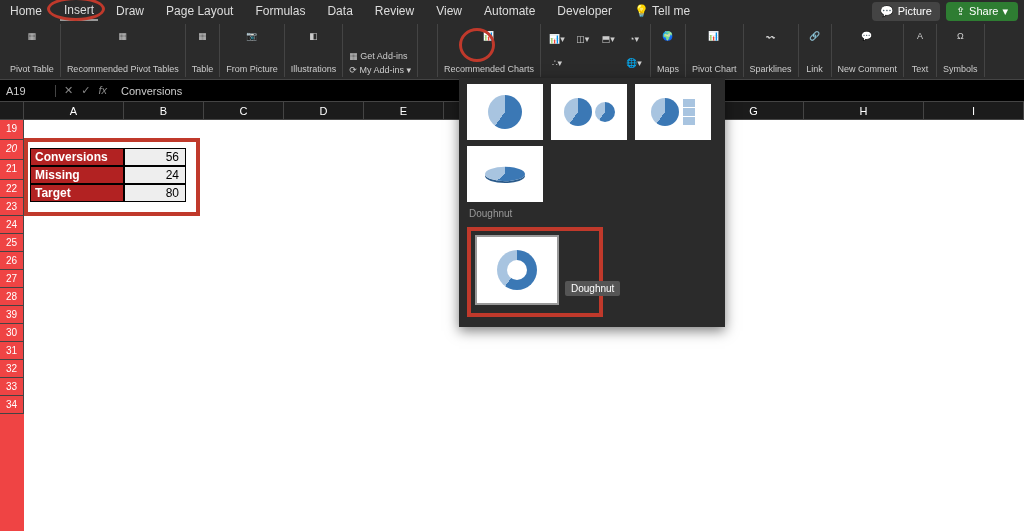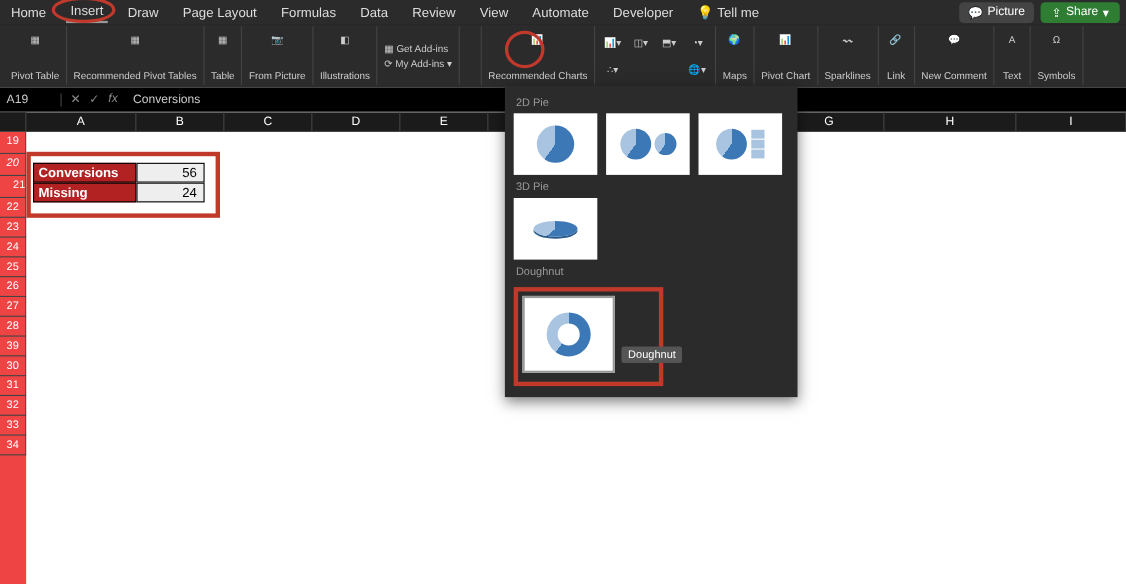--- a/index.html
+++ b/index.html
@@ -87,21 +87,21 @@
   </div>
   <div class="ribbon-group">
     <div class="ribbon-icon">📷</div>
     <div class="ribbon-label">From
 Picture</div>
   </div>
   <div class="ribbon-group">
     <div class="ribbon-icon">◧</div>
     <div class="ribbon-label">Illustrations</div>
   </div>
-  <div class="ribbon-group" style="flex-direction:column;align-items:flex-start;justify-content:center;gap:4px;">
+  <div class="ribbon-group" style="flex-direction:column;align-items:flex-start;justify-content:flex-end;gap:4px;">
     <div>▦ <span>Get Add-ins</span></div>
     <div>⟳ <span>My Add-ins</span> ▾</div>
   </div>
   <div class="ribbon-group" style="width:20px"></div>
   <div class="ribbon-group">
     <div class="ribbon-icon">📊</div>
     <div class="ribbon-label">Recommended
 Charts</div>
   </div>
   <div class="ribbon-group" style="flex-direction:row; flex-wrap:wrap; width:110px; gap:4px; align-content:center;">
@@ -165,21 +165,21 @@
     <div class="col-h" style="flex-basis:80px">E</div>
     <div class="col-h" style="flex-basis:260px">F</div>
     <div class="col-h" style="flex-basis:100px">G</div>
     <div class="col-h" style="flex-basis:120px">H</div>
     <div class="col-h" style="flex-basis:100px">I</div>
   </div>
   <div class="grid-body">
     <div class="row-headers" id="row-headers">
         <div class="row-h" style="height: 20px;">19</div>
         <div class="row-h" style="height: 20px; font-style: italic;">20</div>
-        <div class="row-h" style="height: 20px; text-align: right;">21</div>
+        <div class="row-h" style="height: 20px;">21</div>
         <div class="row-h">22</div>
         <div class="row-h">23</div>
         <div class="row-h">24</div>
         <div class="row-h">25</div>
         <div class="row-h">26</div>
         <div class="row-h">27</div>
         <div class="row-h">28</div>
         <div class="row-h">39</div>
         <div class="row-h">30</div>
         <div class="row-h">31</div>
@@ -190,27 +190,30 @@
     <div class="cells">
       <div class="data-box">
         <div class="data-cell-row">
           <div class="label-cell">Conversions</div>
           <div class="val-cell">56</div>
         </div>
         <div class="data-cell-row">
           <div class="label-cell">Missing</div>
           <div class="val-cell">24</div>
         </div>
+        <div class="data-cell-row">
+          <div class="label-cell">Target</div>
+          <div class="val-cell">80</div>
+        </div>
       </div>
     </div>
   </div>
 </div>
 
 <div class="dropdown">
-  <div class="dd-section-title">2D Pie</div>
   <div class="dd-row">
     <div class="dd-tile">
         <div class="pie"></div>
       </div>
     <div class="dd-tile">
       <div style="display:flex;align-items:center;gap:3px;">
           <div class="pie" style="width:28px;height:28px"></div>
           <div class="pie-small"></div>
         </div>
     </div>
@@ -218,21 +221,20 @@
       <div style="display:flex;align-items:center;">
           <div class="pie" style="width:28px;height:28px"></div>
           <div class="bar-of-pie-bars">
             <div></div>
             <div></div>
             <div></div>
           </div>
         </div>
     </div>
   </div>
-  <div class="dd-section-title">3D Pie</div>
   <div class="dd-row">
     <div class="dd-tile">
         <div class="pie-3d"></div>
       </div>
   </div>
   <div class="dd-section-title">Doughnut</div>
   <div class="doughnut-box">
     <div class="doughnut-tile">
       <div class="donut"></div>
       <div class="tooltip">Doughnut</div>

